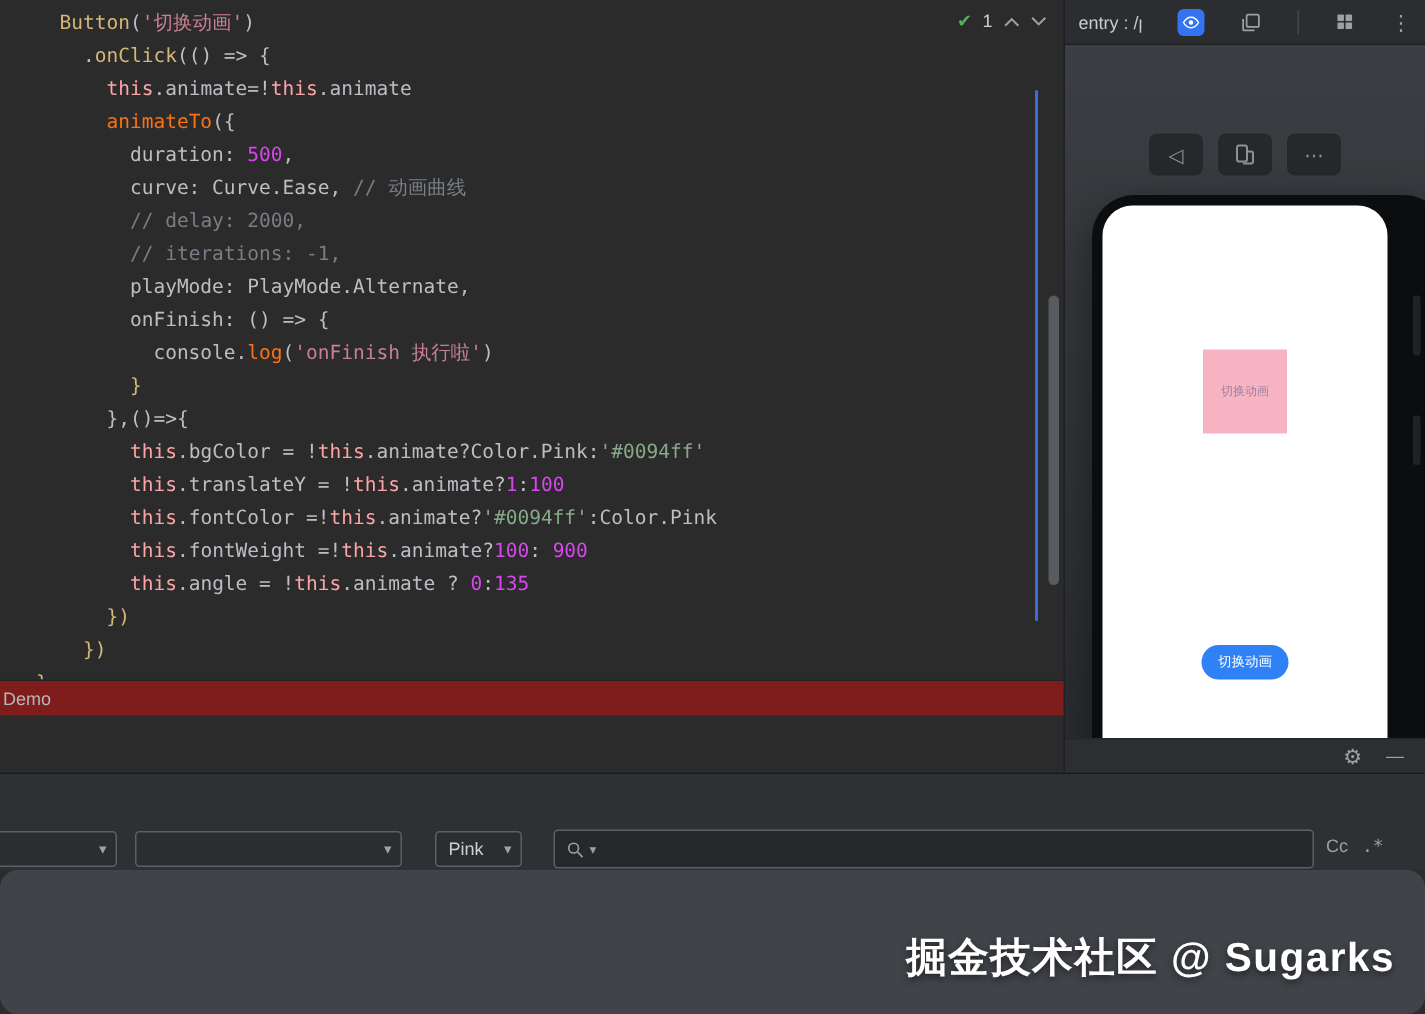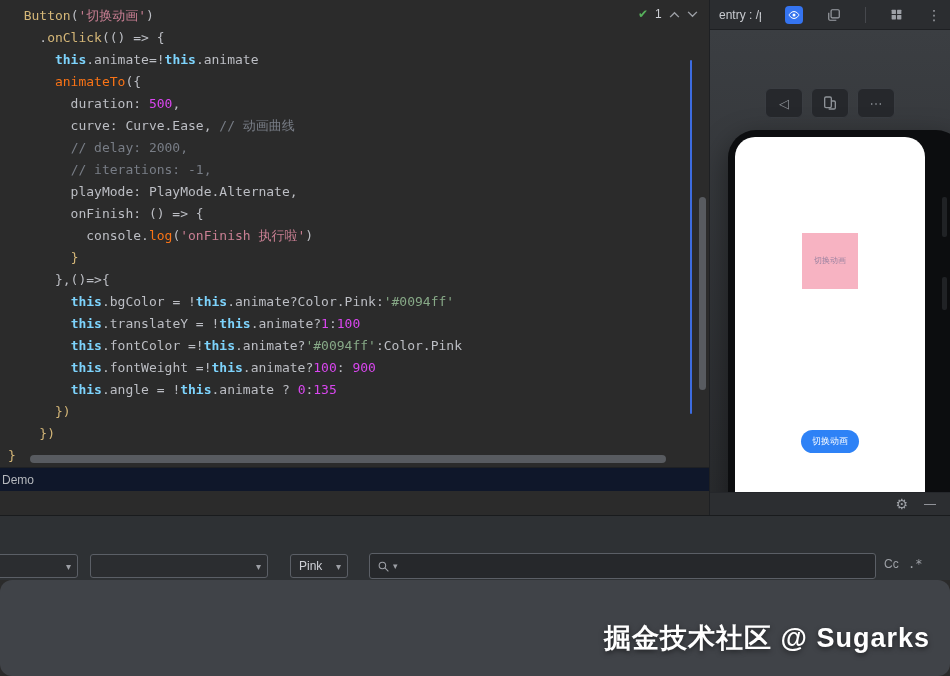--- a/index.html
+++ b/index.html
@@ -2,34 +2,34 @@
 <html><head>
 <meta charset="utf-8">
 <style>
   html,body{margin:0;padding:0;background:#2b2b2b;}
   body{width:950px;height:676px;overflow:hidden;}
   #app{position:relative;width:950px;height:676px;font-family:"Liberation Sans",sans-serif;}
 
   
   .editor{position:absolute;left:0;top:0;width:710px;height:515px;background:#2b2b2b;border-right:1px solid #1e2023;box-sizing:border-box;}
   .code{position:absolute;left:0;top:5px;font-family:"DejaVu Sans Mono",monospace;font-size:13px;line-height:22px;white-space:pre;color:#bcbec4;}
-  .cl{padding-left:8px;height:22px;}
-  .tp{color:#bcbec4}.tk{color:#7dd3fc;font-weight:bold}.tf{color:#d5b778}.tb{color:#f97316}
+  .cl{padding-left:24px;height:22px;}
+  .tp{color:#bcbec4}.tk{color:#fca5a5;font-weight:normal}.tf{color:#d5b778}.tb{color:#f97316}
   .ts{color:#c97f93}.th{color:#87a987}.tn{color:#d946ef}.tc{color:#787d86}.tg{color:#d5b778}
 
   .inspections{position:absolute;left:638px;top:7px;display:flex;align-items:center;gap:7px;font-size:12px;color:#9da0a6;}
   .insp-check{color:#57b25c;font-size:12px;}
   .insp-count{color:#ced0d6;}
   .chev-btn{display:flex;align-items:center;}
 
   .stripe{position:absolute;left:690px;top:60px;width:2px;height:354px;background:#3d6ce0;border-radius:1px;}
   .vscroll{position:absolute;left:699px;top:197px;width:7px;height:193px;background:#585b60;border-radius:4px;}
   .hscroll{position:absolute;left:30px;top:455px;width:636px;height:8px;background:#585b60;border-radius:4px;}
 
-  .consolebar{position:absolute;left:0;top:467px;width:709px;height:23px;border-top:1px solid #1f2124;display:flex;align-items:center;background:#0f172a;}
+  .consolebar{position:absolute;left:0;top:453px;width:709px;height:23px;border-top:1px solid #1f2124;display:flex;align-items:center;background:#7f1d1d;}
   .console-tab{color:#b4b7bc;font-size:12px;margin-left:-4px;padding:0 6px;}
 
   
   .preview{position:absolute;left:710px;top:0;width:240px;height:515px;background:#2c2e31;}
   .pv-header{height:30px;background:#2b2d30;border-bottom:1px solid #1e2023;display:flex;align-items:center;padding:0 9px;gap:24px;box-sizing:border-box;}
   .pv-title{flex:1;color:#c9cbd0;font-size:12px;white-space:nowrap;overflow:hidden;}
   .eye-btn{width:18px;height:18px;border-radius:4px;background:#3574f0;display:flex;align-items:center;justify-content:center;flex:none;}
   .pv-sep{width:1px;height:16px;background:#46484d;flex:none;}
   .pv-icon{color:#9da0a6;display:flex;align-items:center;flex:none;}
   .kebab{color:#9da0a6;font-size:14px;flex:none;}

